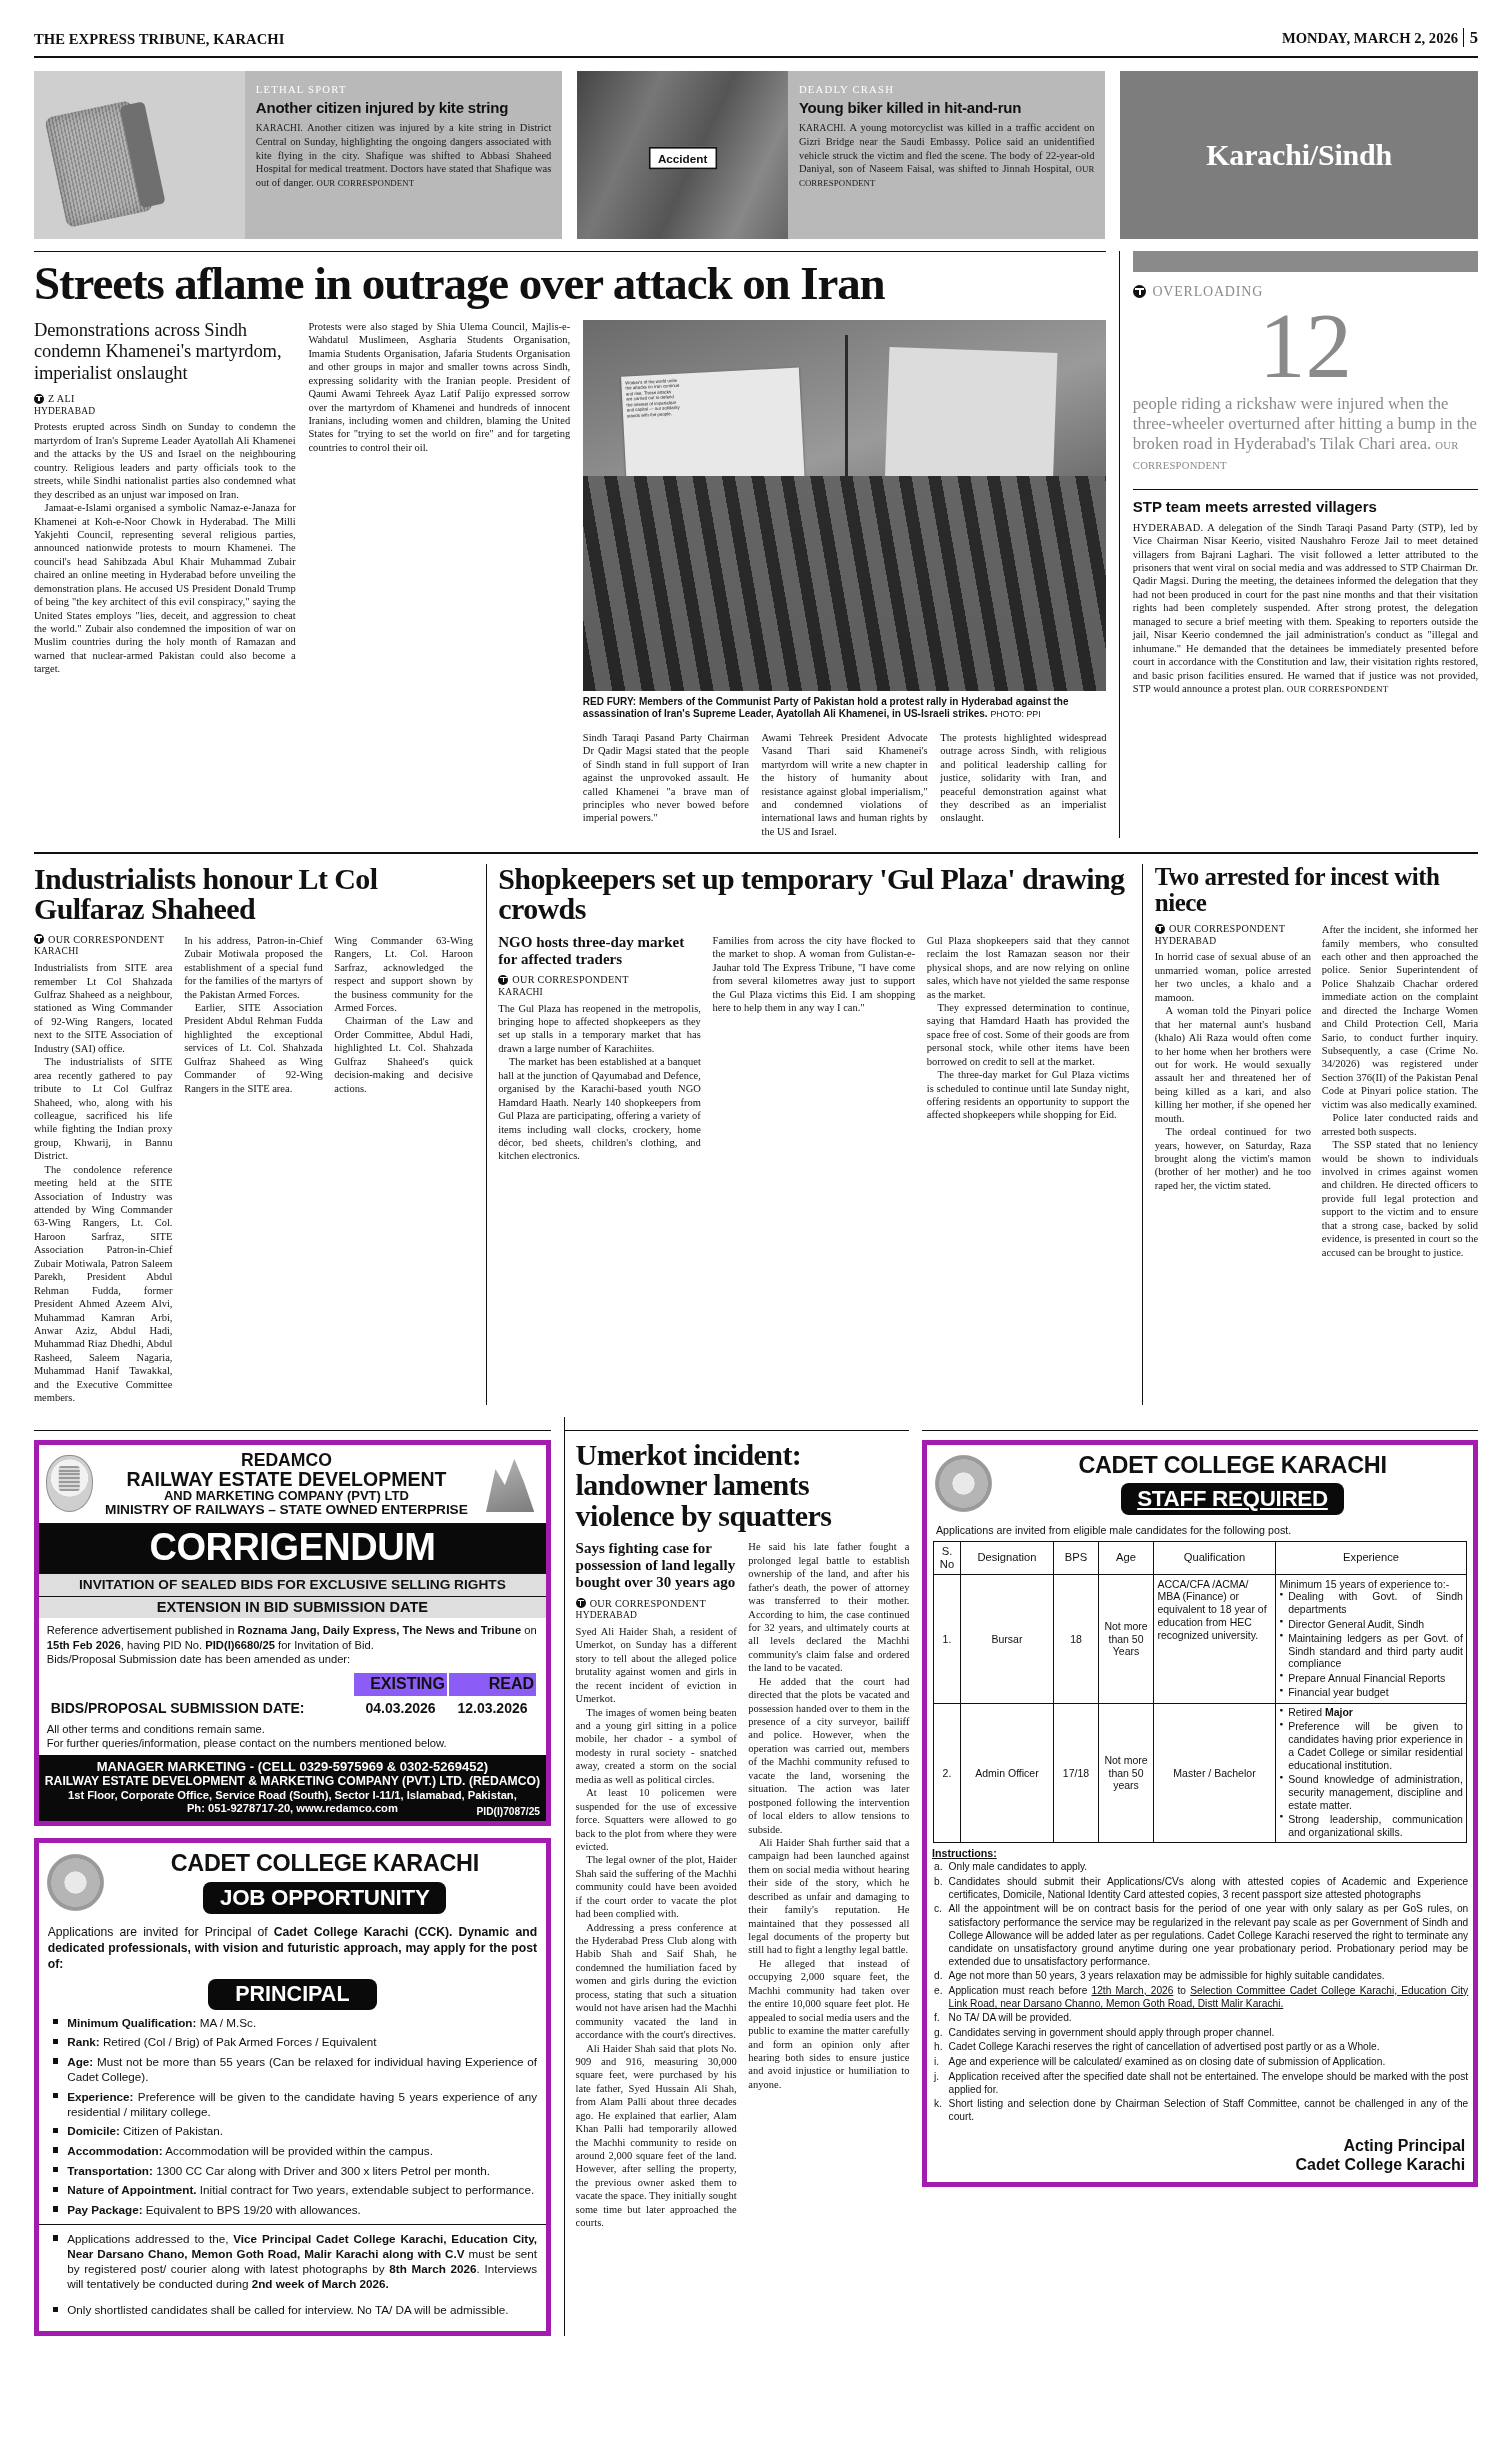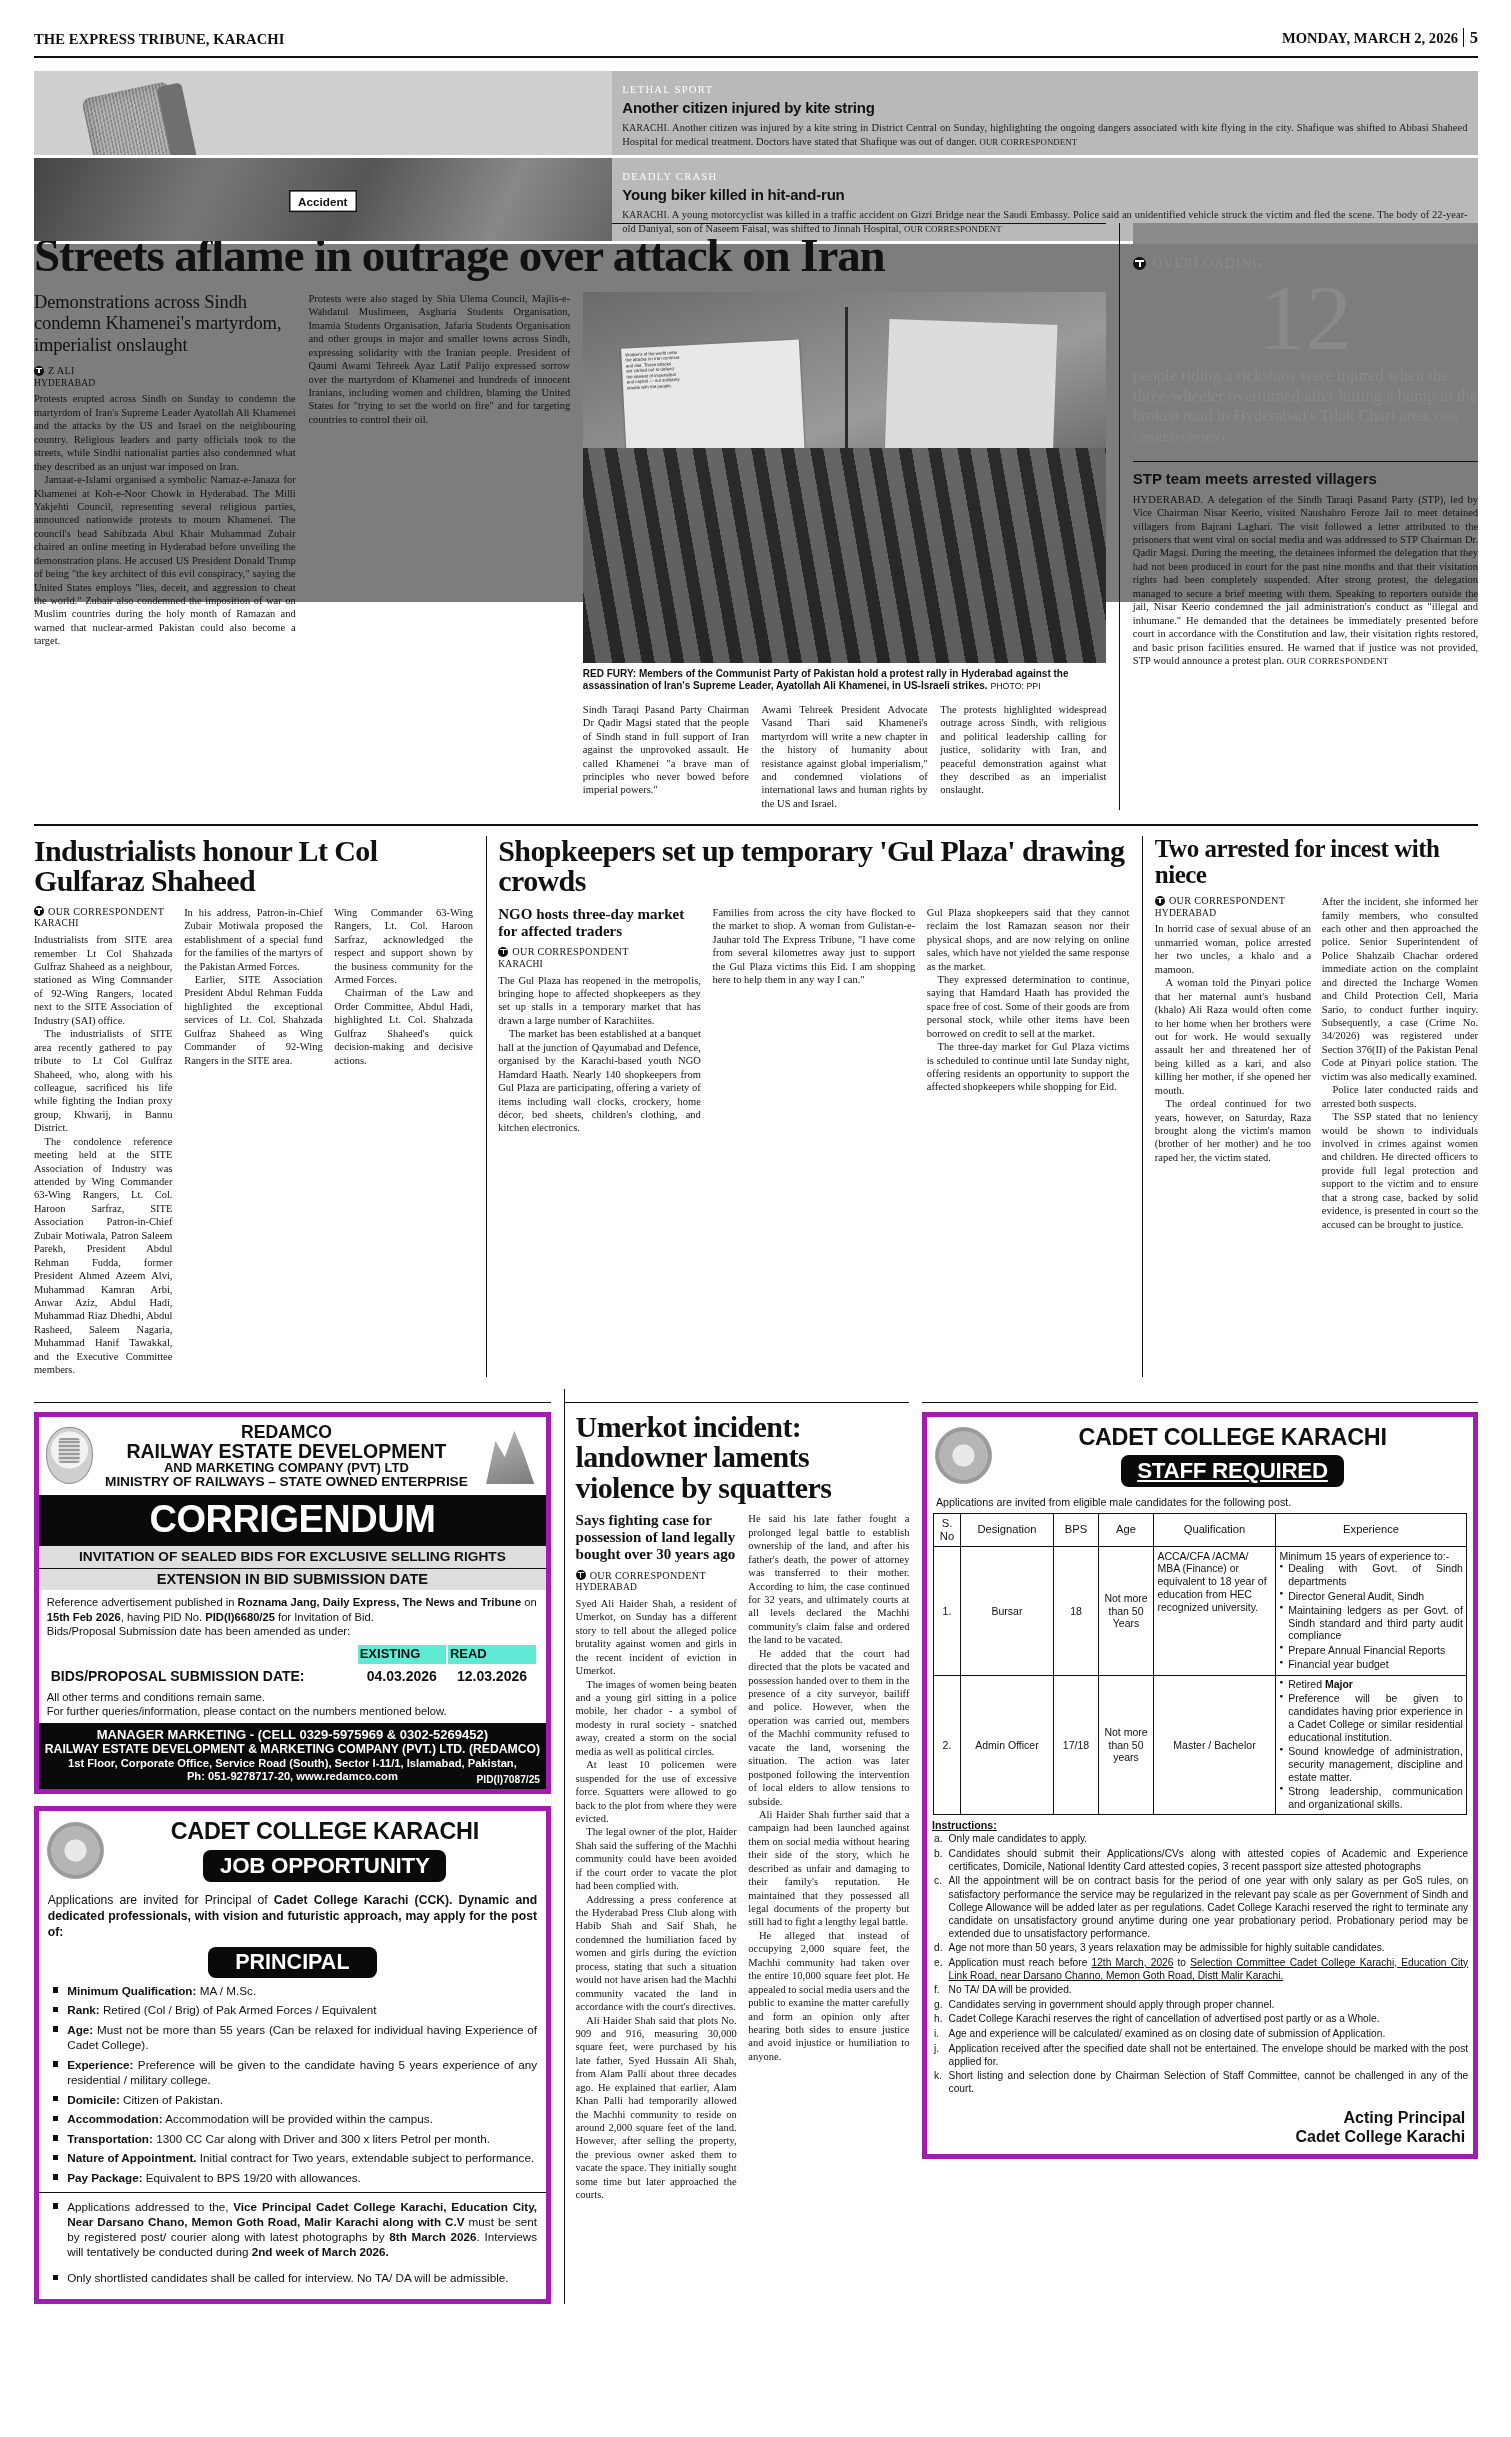--- a/index.html
+++ b/index.html
@@ -15,21 +15,21 @@
 
   
   .masthead { display:flex; justify-content:space-between; align-items:flex-end; padding:8.8px 5.9px 4.9px 5.9px; }
   .mh-left { font-family:"Liberation Serif", serif; font-weight:700; font-size:14.6px; letter-spacing:0.1px; }
   .mh-right { font-family:"Liberation Serif", serif; font-weight:700; font-size:14.6px; }
   .mh-right .pg { border-left:1.5px solid #111; padding-left:5.9px; margin-left:4.9px; font-size:16.6px; }
   .rule-thick { border-top:2px solid #111; margin:2.9px 5.9px 0 5.9px; }
   .rule-thin  { border-top:0.7px solid #111; }
 
   
-  .teasers { display:flex; gap:3px; margin:12.7px 5.9px 0 5.9px; height:140px;flex-direction:column; }
+  .teasers { display:flex; gap:15px; margin:12.7px 5.9px 0 5.9px; height:168px; }
   .teaser { display:flex; background:#b9b9b9; flex:1 1 0; }
   .teaser .tphoto { width:40%; background:#cfcfcf; position:relative; overflow:hidden; }
   .teaser .tbody { width:60%; padding:12.7px 10.7px 5.9px 10.7px; }
   .kicker { color:#ffffff; font-family:"Liberation Serif", serif; font-size:10.7px; letter-spacing:1.2px; font-weight:400; margin-bottom:4.9px; }
   .t-head { font-family:"Liberation Sans", sans-serif; font-weight:700; font-size:15px; line-height:1.08; color:#111; margin-bottom:4.9px; letter-spacing:-0.2px;}
   .t-text { font-size:10.5px; line-height:1.30; text-align:justify; color:#1a1a1a; }
   .t-text .dateline { font-variant:small-caps; font-size:9.5px; letter-spacing:0.2px; }
   .t-text .corr { font-variant:small-caps; font-size:8.8px; letter-spacing:0.1px; }
   .brandbox { flex:0 0 358px; background:#7d7d7d; display:flex; align-items:center; justify-content:center; }
   .brandbox .btxt { color:#fff; font-family:"Liberation Serif", serif; font-weight:700; font-size:30px; letter-spacing:-0.2px; }
@@ -110,21 +110,21 @@
   .ad-head-txt .l4 { font-size:13.7px; letter-spacing:-0.1px;}
   .redamco-logo { width:59px;height:57px;flex:0 0 59px; background:linear-gradient(160deg,#bdbdbd,#7a7a7a); clip-path:polygon(10% 100%,26% 24%,42% 52%,58% 6%,74% 46%,92% 100%); }
   .blackband { background:#0a0a0a; color:#fff; text-align:center; font-family:"Liberation Sans", sans-serif; font-weight:700; }
   .corrigendum { font-size:38px; letter-spacing:-0.5px; padding:2px 0 3.9px 0; }
   .grayband { background:#dedede; text-align:center; font-family:"Liberation Sans", sans-serif; font-weight:700; font-size:13.7px; padding:3.4px 0; border-top:1px solid #111; border-bottom:1px solid #111;}
   .grayband2 { background:#dedede; text-align:center; font-family:"Liberation Sans", sans-serif; font-weight:700; font-size:14.6px; padding:2.9px 0; }
   .adbody { padding:4.9px 7.8px 3.9px 7.8px; font-family:"Liberation Sans", sans-serif; font-size:11.2px; line-height:1.30; }
   .adbody b { font-weight:700; }
   .dtable { width:100%; margin:3.9px 0 2px 0; font-family:"Liberation Sans", sans-serif; font-weight:700;}
   .dtable td { font-size:14px; padding:1px 2px; }
-  .dtable .hd { background:#5eead4; text-align:left; font-size:13px;}
+  .dtable .hd { background:#8b5cf6; text-align:right; font-size:16px;}
   .adfoot { background:#0a0a0a; color:#fff; font-family:"Liberation Sans", sans-serif; font-weight:700; text-align:center; padding:3.9px 4.9px 4.9px 4.9px; line-height:1.20; position:relative;}
   .adfoot .f1 { font-size:13px; } .adfoot .f2 { font-size:12.2px;} .adfoot .f3 { font-size:11.2px;} .adfoot .f4{font-size:11.2px;}
   .pid { position:absolute; right:5.9px; bottom:2.9px; font-size:10.2px;}
 
   
   .ad-cadet { margin-top:12.7px; }
   .cadet-top { display:flex; align-items:center; gap:7.8px; padding:6.8px 7.8px 2.9px 7.8px;}
   .cadet-seal { width:57px;height:57px;flex:0 0 57px;border-radius:50%;
      background:radial-gradient(circle at 50% 50%, #e9e9e9 0 28%, #b5b5b5 29% 62%, #9a9a9a 63% 86%, #cfcfcf 87% 100%); border:1.5px solid #9a9a9a;}
   .cadet-title { flex:1 1 auto; text-align:center; font-family:"Liberation Sans", sans-serif; font-weight:700; font-size:23.4px; letter-spacing:-0.3px;}

